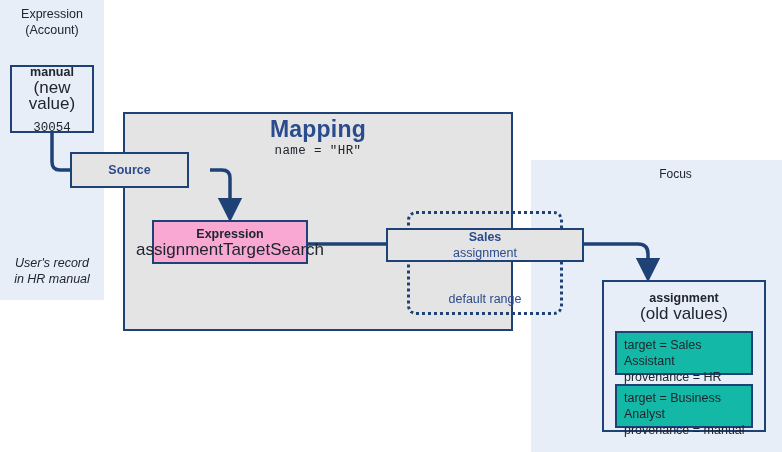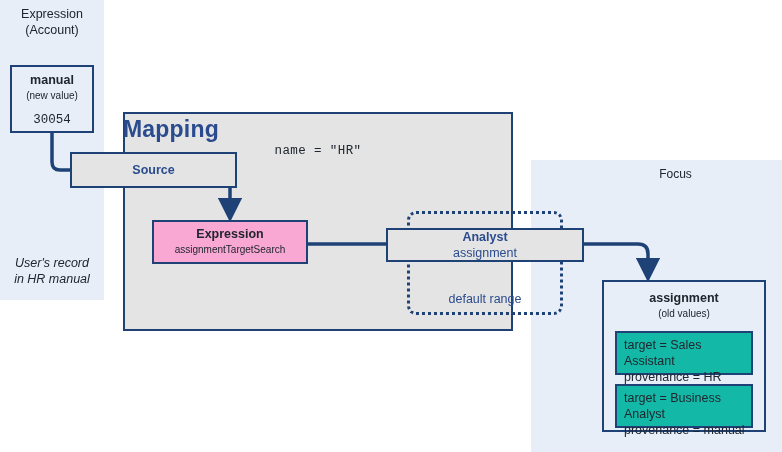--- a/index.html
+++ b/index.html
@@ -38,46 +38,46 @@
     position:absolute; left:531px; top:166px; width:251px;
     text-align:center; font-size:12px; color:#20262e; line-height:16px;padding-left:19px;
   }
   
   #mapping-panel{
     left:123px; top:112px; width:390px; height:219px;
     background:#e4e4e4; border:2.5px solid #1f4276;
   }
   #mapping-title{
     position:absolute; left:123px; top:115px; width:390px;
-    font-size:23px; font-weight:bold;
+    text-align:center; font-size:23px; font-weight:bold;
     color:#2a4b8d; line-height:28px; letter-spacing:.2px;
   }
   #mapping-subtitle{
     position:absolute; left:123px; top:144px; width:390px;
     text-align:center; font-size:12.5px; color:#20262e;
     font-family:"Liberation Mono", monospace; letter-spacing:.4px;
   }
   
   .box{
     position:absolute; box-sizing:border-box;
     border:2.5px solid #1f4276;
     display:flex; flex-direction:column;
     align-items:center; justify-content:center;
     text-align:center;
   }
   .ttl{font-weight:bold; font-size:12.5px; color:#20262e; line-height:16px;}
-  .sub{font-size:10px; color:#20262e; line-height:16px;}
+  .sub{font-size:17px; color:#20262e; line-height:16px;}
   .ttl-blue{font-weight:bold; font-size:12.5px; color:#2a4b8d; line-height:16px;}
   .sub-blue{font-size:12.5px; color:#2a4b8d; line-height:16px;}
   .mono{font-family:"Liberation Mono", monospace; font-size:12.5px; color:#20262e;}
 
   #jobcode-box{left:10px; top:65px; width:84px; height:68px; background:#e8eef8;}
   #jobcode-value{margin-top:9px;}
 
-  #source-box{left:70px; top:152px; width:167px; height:36px; background:#e4e4e4;}
+  #source-box{left:70px; top:152px; width:119px; height:36px; background:#e4e4e4;}
   #expression-box{left:152px; top:220px; width:156px; height:44px; background:#f9a8d4;}
   #target-box{left:386px; top:228px; width:198px; height:34px; background:#e4e4e4;}
 
   
   #default-range-box{
     position:absolute; left:407px; top:211px; width:156px; height:104px;
     box-sizing:border-box;
     border:3px dotted #1f4276; border-radius:9px;
     background:transparent;
   }
@@ -156,21 +156,21 @@
   <div class="box" id="source-box">
     <div class="ttl-blue">Source</div>
   </div>
 
   <div class="box" id="expression-box">
     <div class="ttl">Expression</div>
     <div class="sub">assignmentTargetSearch</div>
   </div>
 
   <div class="box" id="target-box">
-    <div class="ttl-blue">Analyst</div>
+    <div class="ttl-blue">Sales</div>
     <div class="sub-blue">assignment</div>
   </div>
 
   <div class="box" id="assignment-box">
     <div class="ttl" id="assignment-head">assignment</div>
     <div class="sub">(old values)</div>
 
     <div class="value-card">
       <div>target = Sales Assistant</div>
       <div>provenance = HR</div>

